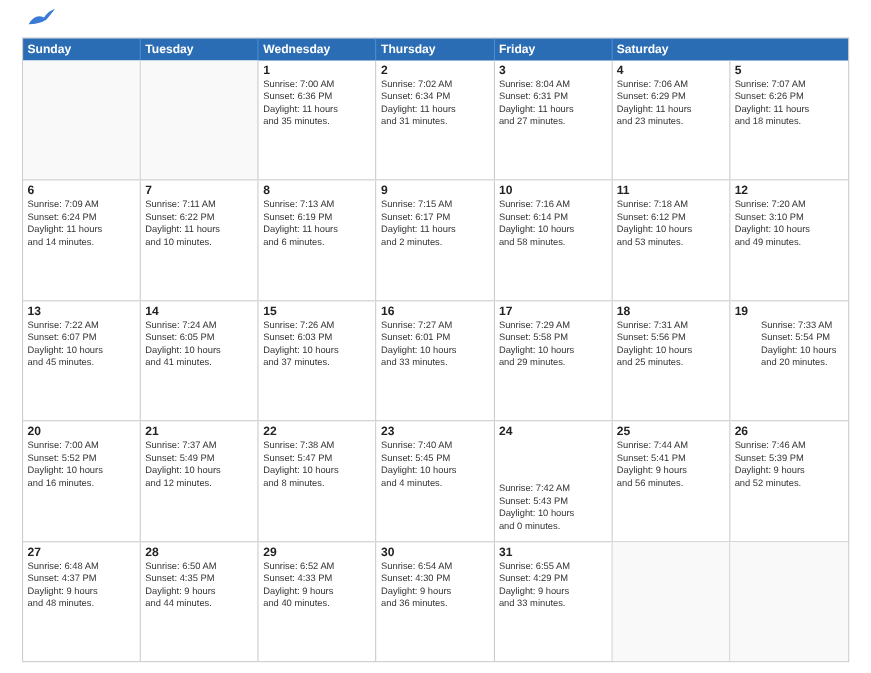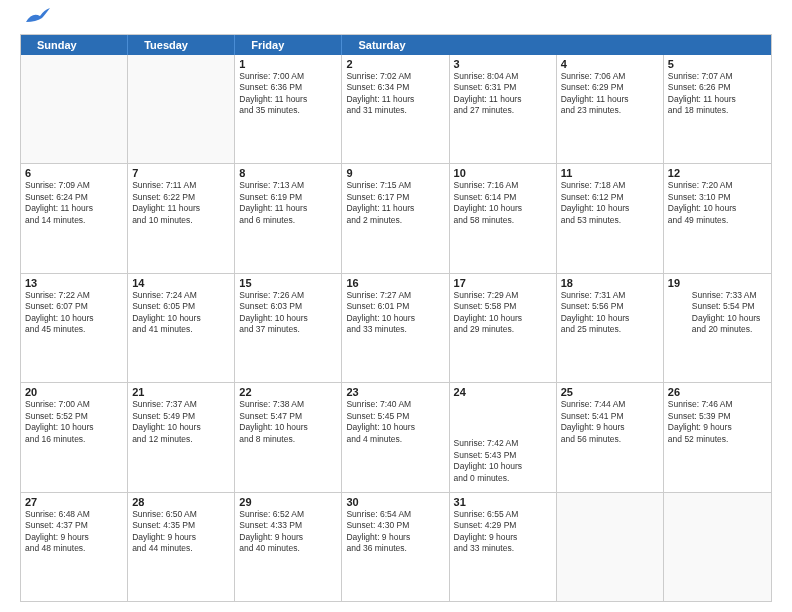--- a/index.html
+++ b/index.html
@@ -58,21 +58,21 @@
     }
     .cal-header {
       display: grid;
       grid-template-columns: repeat(7, 1fr);
       background: #2a6db5;
     }
     .cal-header-cell {
       color: #fff;
       font-size: 11px;
       font-weight: bold;
-      padding: 4px 16px;
+      padding: 4px 4px;
       text-align: left;
       border-right: 1px solid #4a8dd5;
     }
     .cal-header-cell:last-child { border-right: none; }
     .cal-body {
       flex: 1;
       display: flex;
       flex-direction: column;
     }
     .cal-row {
@@ -124,20 +124,22 @@
     <div class="title-block">
       <div class="month-title"></div>
       <div class="subtitle"></div>
     </div>
   </div>
 
   <div class="calendar">
     <div class="cal-header">
     <div class="cal-header-cell">Sunday</div>
         <div class="cal-header-cell">Tuesday</div>
+        <div class="cal-header-cell">Wednesday</div>
+        <div class="cal-header-cell">Thursday</div>
         <div class="cal-header-cell">Friday</div>
         <div class="cal-header-cell">Saturday</div>
       </div>
     <div class="cal-body">
     <div class="cal-row">
           <div class="cal-cell empty"></div>
           <div class="cal-cell empty"></div>
           <div class="cal-cell">
             <span class="day-num">1</span>
             <div class="cell-info" style="white-space: pre-line;">Sunrise: 7:00 AM

